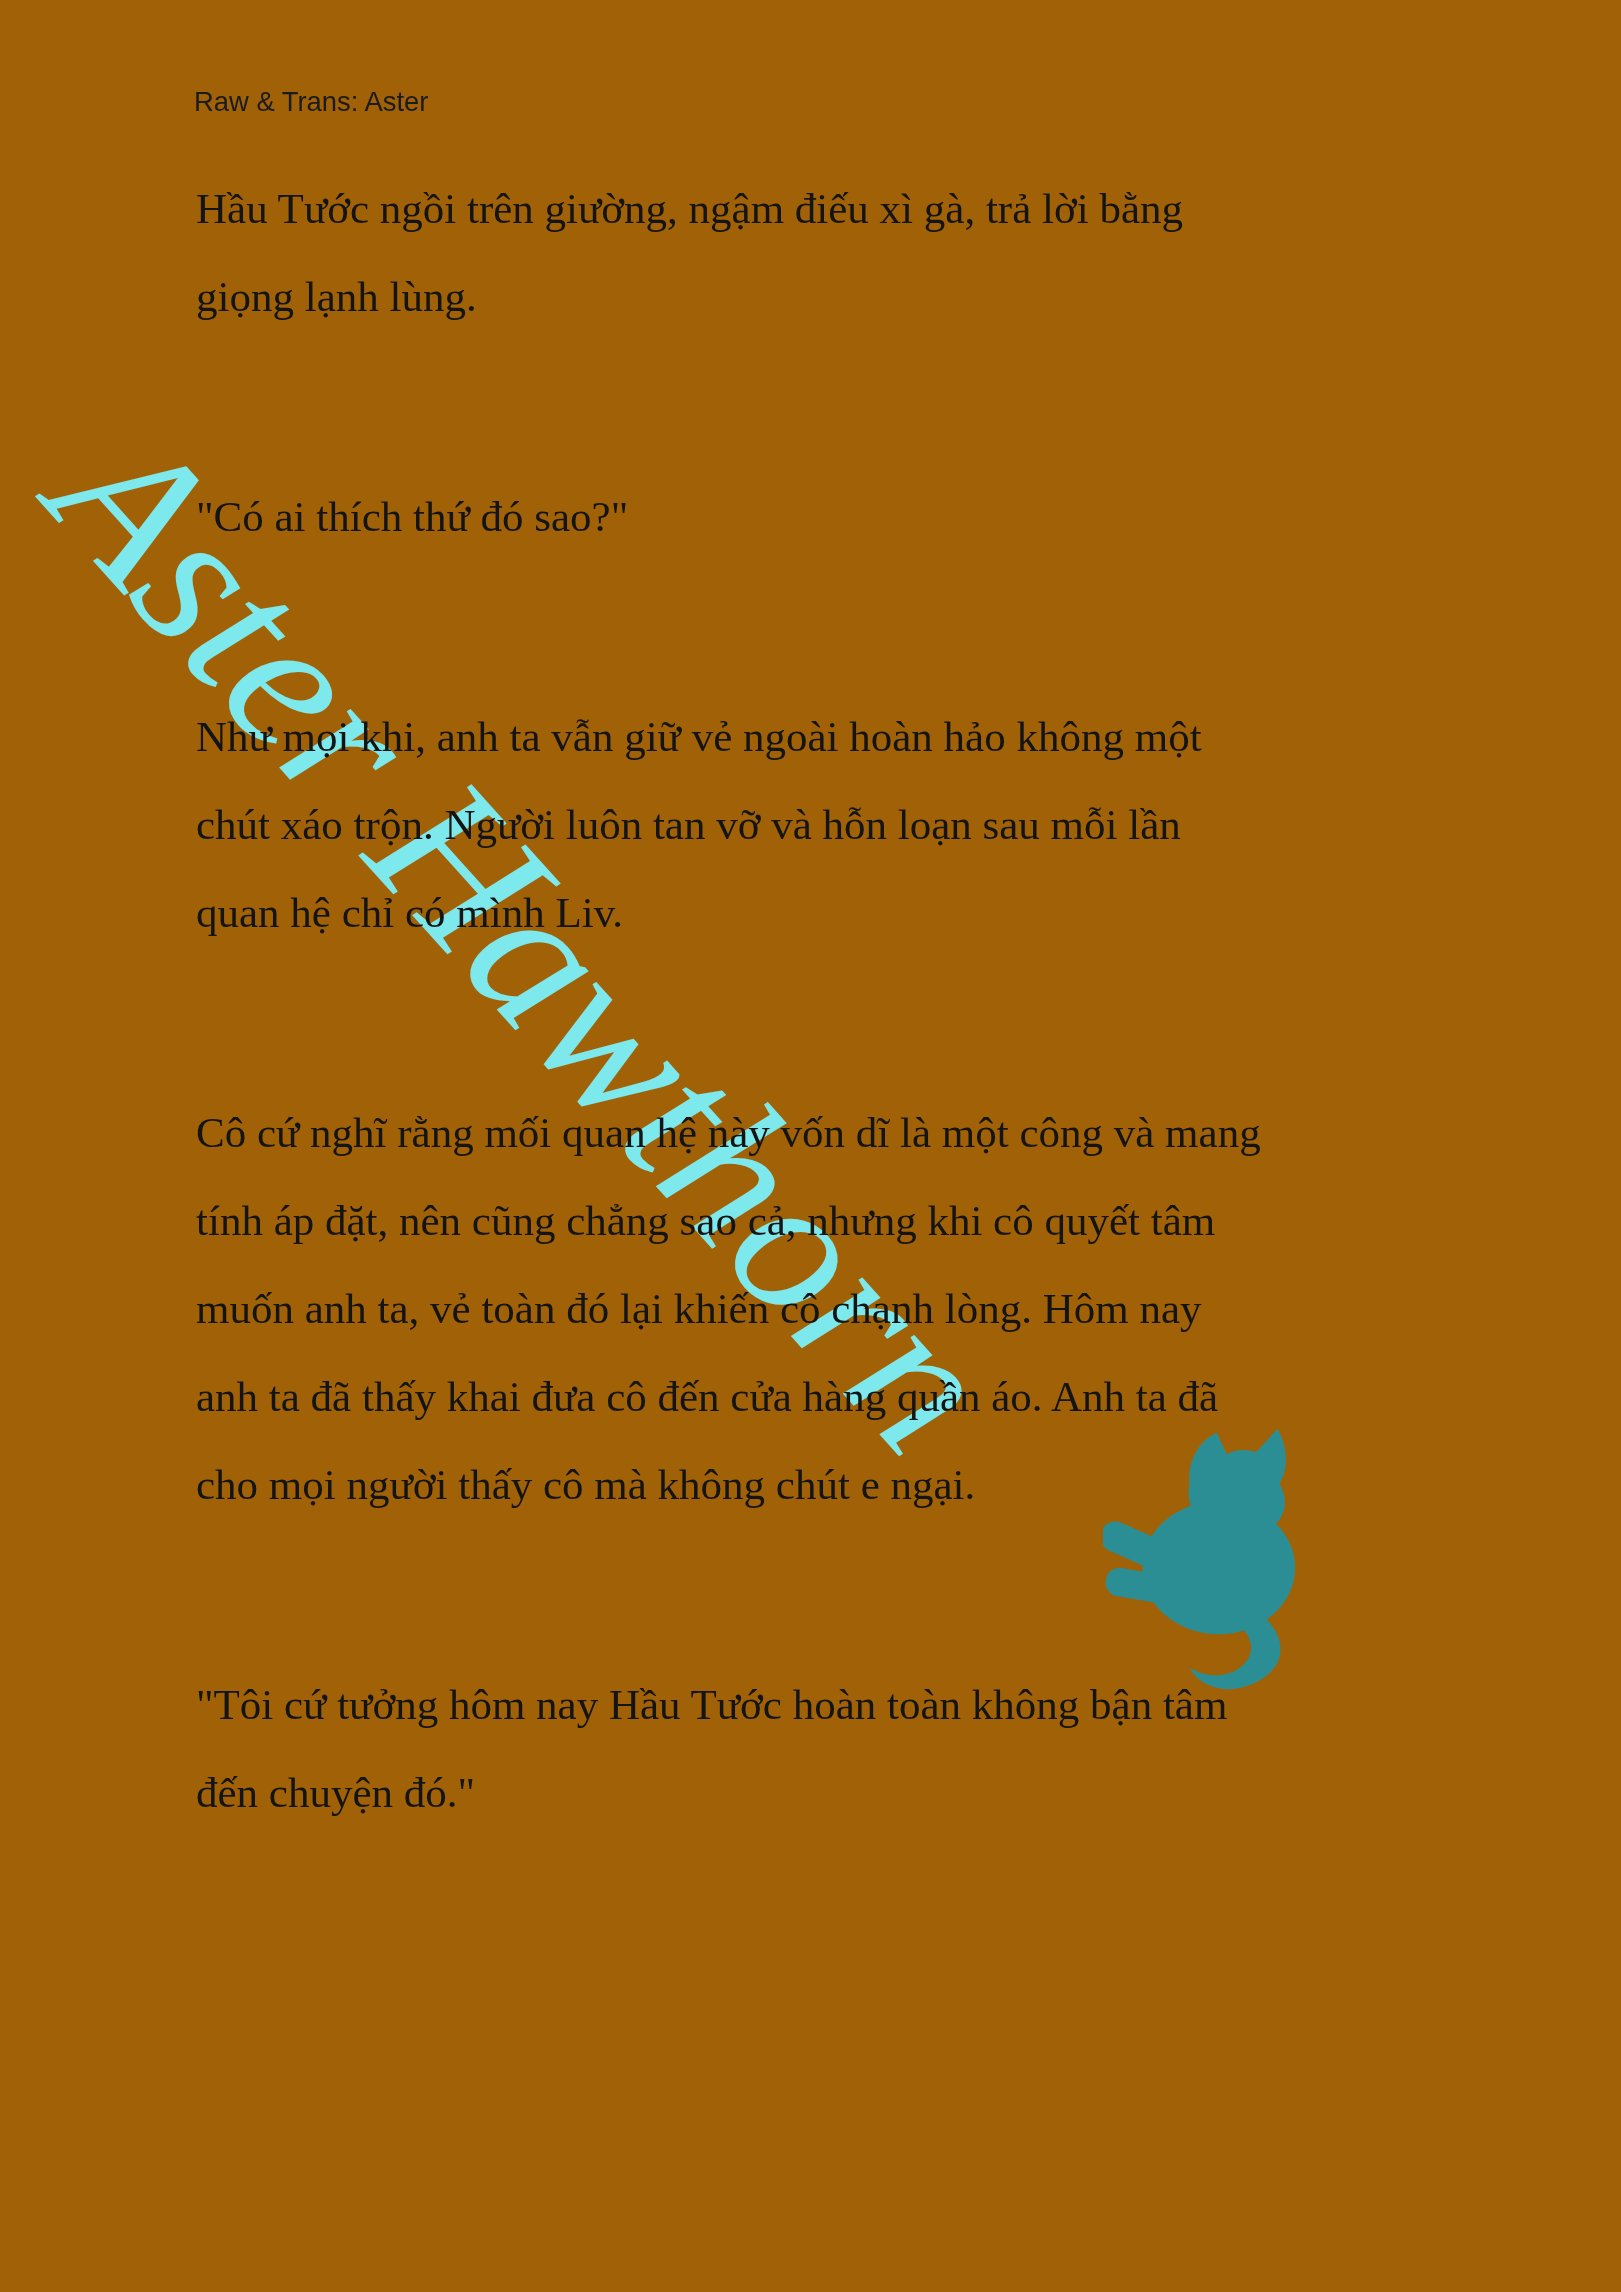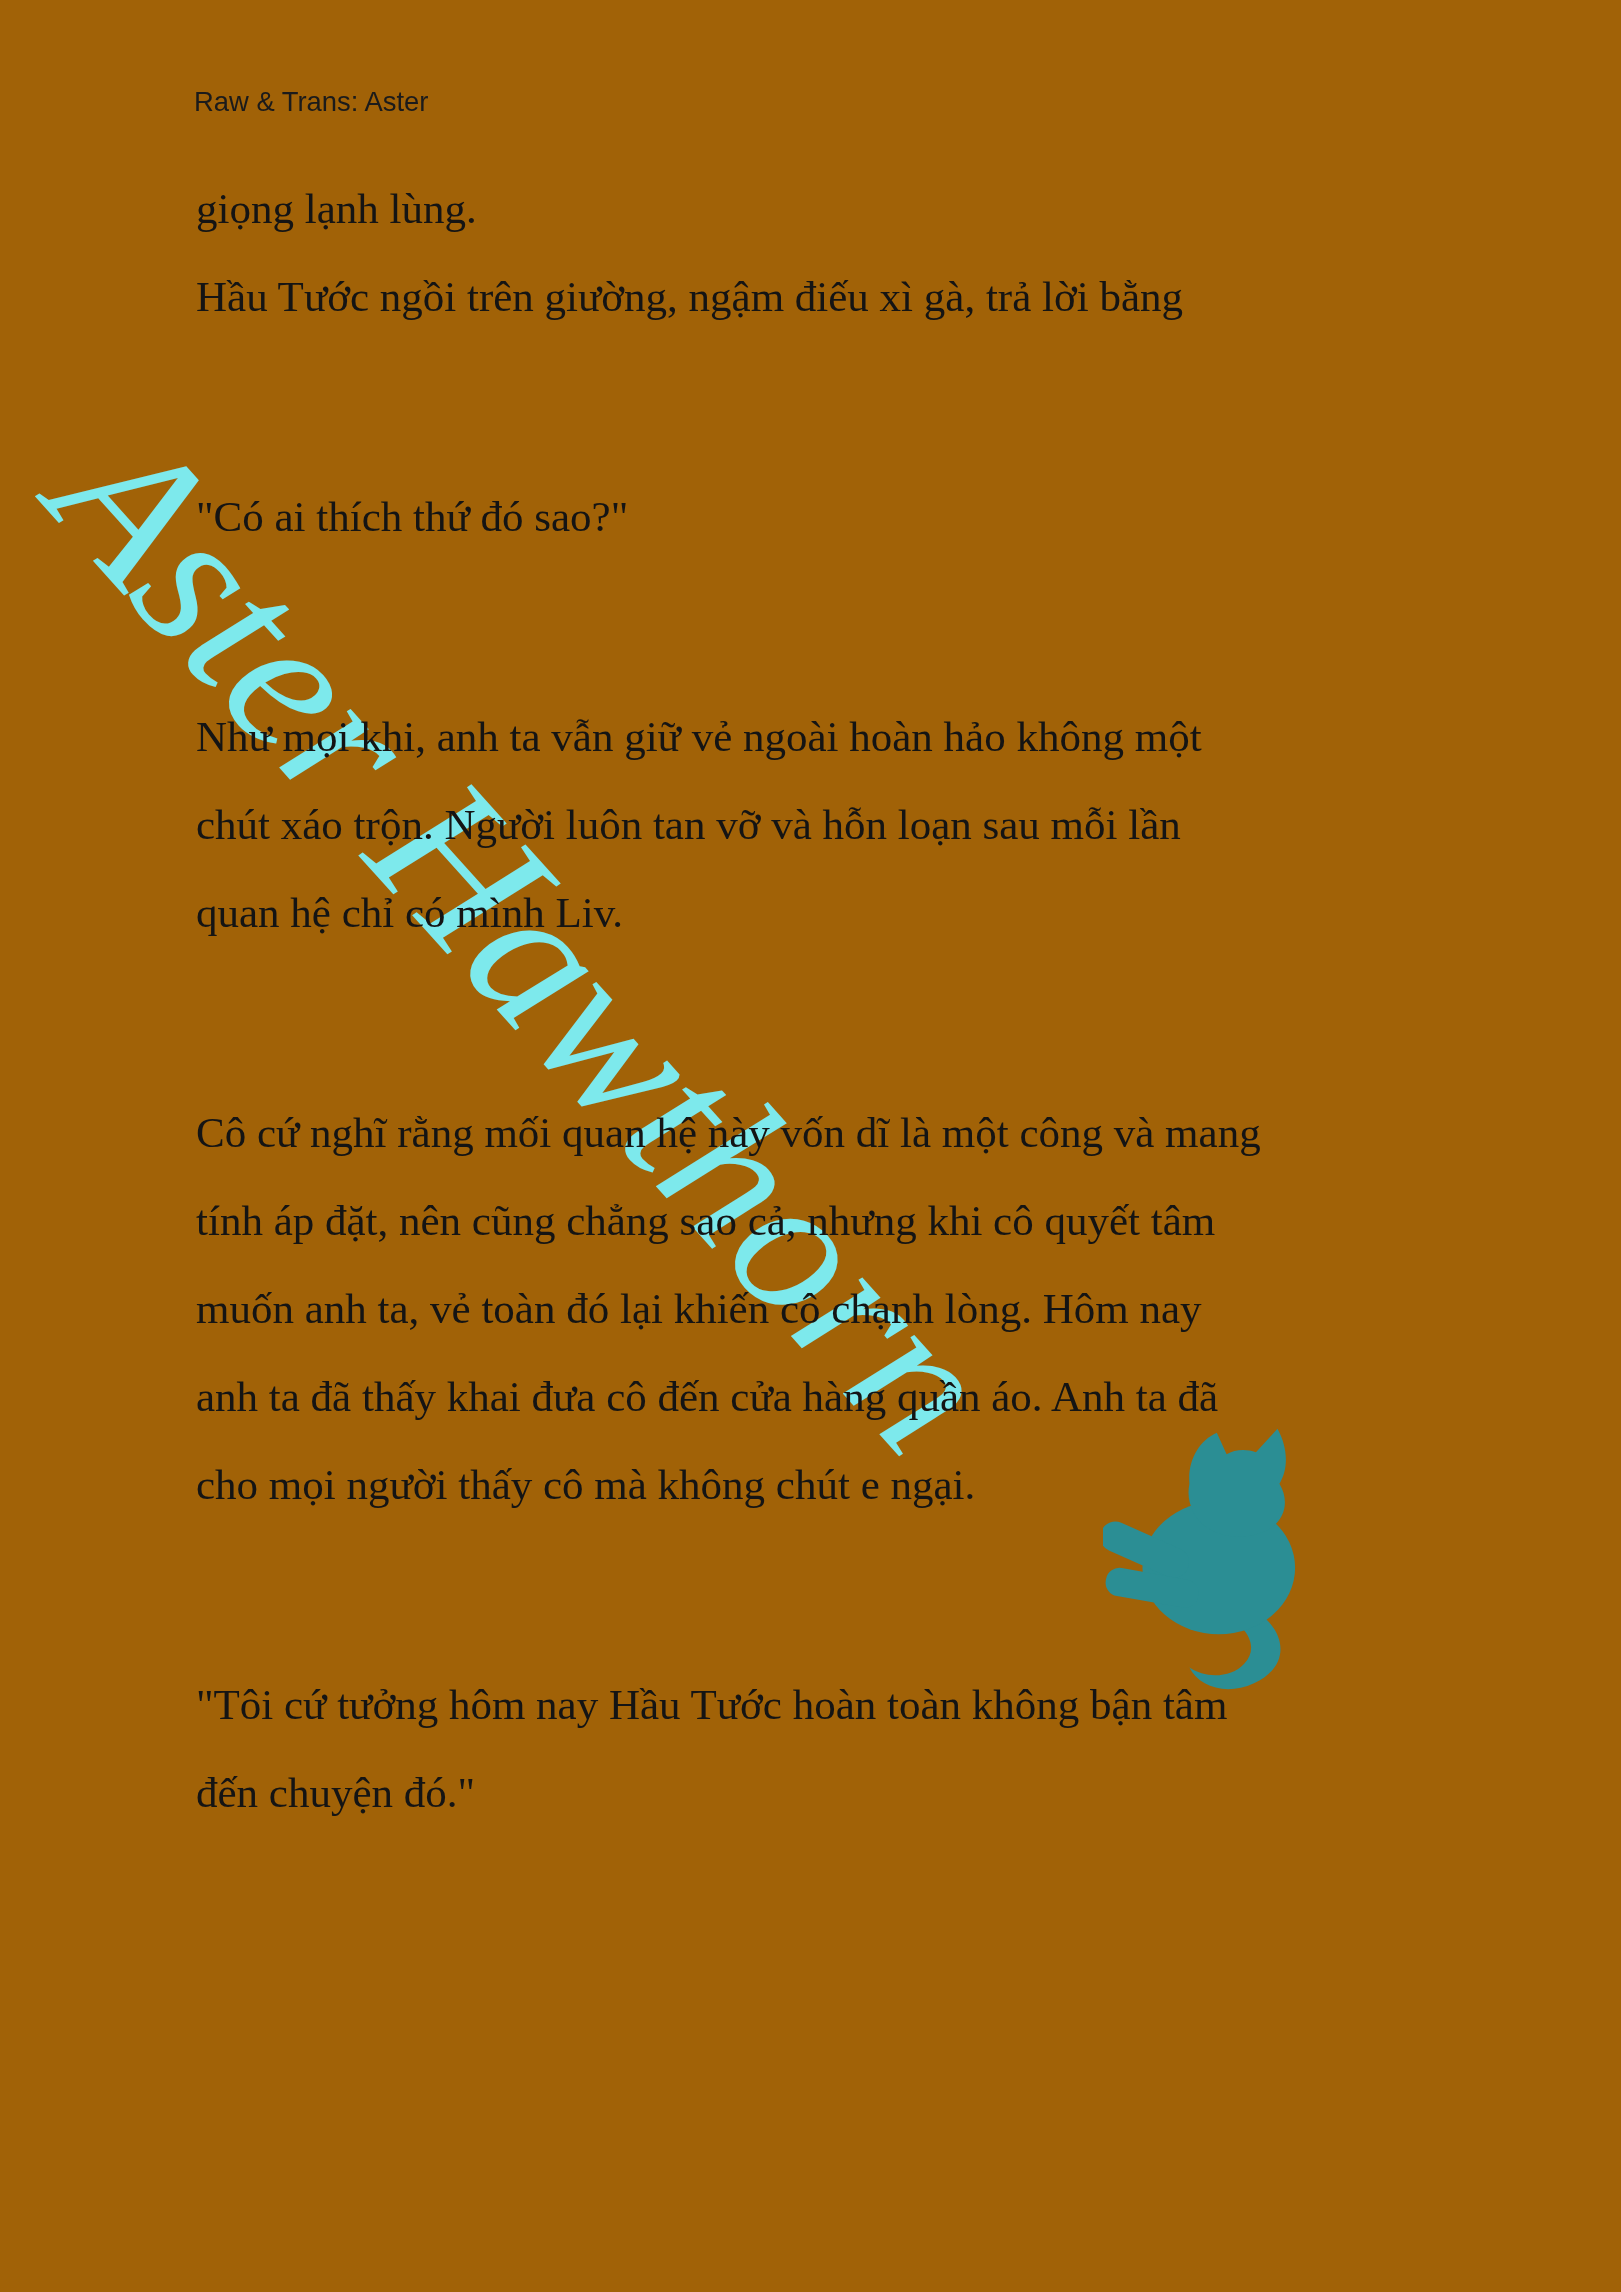--- a/index.html
+++ b/index.html
@@ -84,22 +84,22 @@
 
     <rect x="-6" y="116" width="96" height="31" rx="15" transform="rotate(24 42 132)"></rect>
     <rect x="2" y="156" width="96" height="29" rx="14" transform="rotate(10 50 170)"></rect>
 
     <path d="M88,64 C86,40 98,20 116,12 L126,34 C134,29 146,28 156,32 L178,8 C188,26 190,48 180,64 C192,84 184,106 162,114 C138,124 104,116 93,95 C87,84 86,74 88,64 Z"></path>
   </svg>
 
   <div class="content">
 
     <p>
+      <span class="line">Hầu Tước ngồi trên giường, ngậm điếu xì gà, trả lời bằng</span>
       <span class="line">giọng lạnh lùng.</span>
-      <span class="line">Hầu Tước ngồi trên giường, ngậm điếu xì gà, trả lời bằng</span>
     </p>
 
     <p>
       <span class="line">"Có ai thích thứ đó sao?"</span>
     </p>
 
     <p>
       <span class="line">Như mọi khi, anh ta vẫn giữ vẻ ngoài hoàn hảo không một</span>
       <span class="line">chút xáo trộn. Người luôn tan vỡ và hỗn loạn sau mỗi lần</span>
       <span class="line">quan hệ chỉ có mình Liv.</span>

